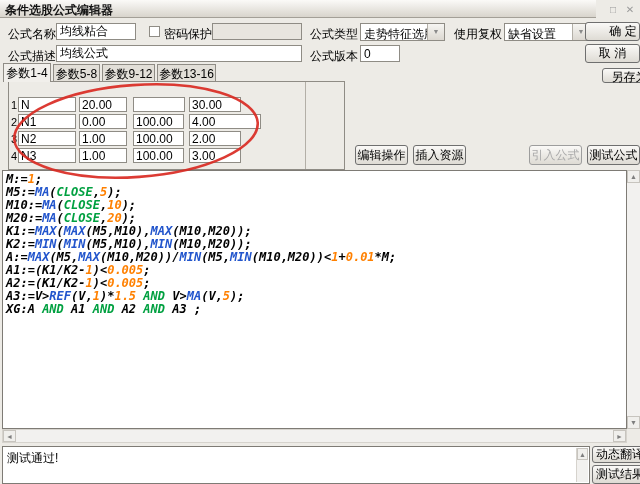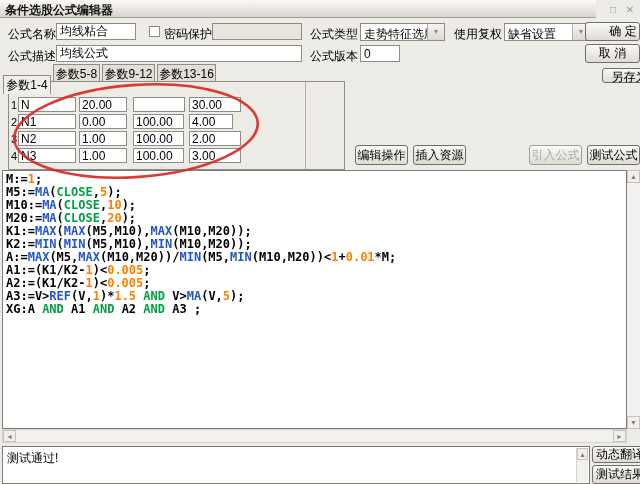--- a/index.html
+++ b/index.html
@@ -28,33 +28,33 @@
     background:linear-gradient(#F6F5F2,#DCD8D1);border-left:1px solid #B3AFA7;
     color:#8a8a8a;font-size:7px;line-height:16px;text-align:center;}
   .chk{width:11px;height:11px;border:1px solid #8F8C85;background:#fff;}
   
   .btn{border:1px solid #6F6F6F;border-radius:3px;text-align:center;
     background:linear-gradient(#FAF9F7,#DEDBD4);line-height:17px;white-space:nowrap;}
   .btn.disabled{color:#AAAAAA;border-color:#9D9D9D;}
   
   .tab{top:64px;height:17px;border:1px solid #8F8C85;border-bottom:none;
     background:#E2DFD8;text-align:center;padding-top:1px;}
-  .tab.active{top:63px;height:19px;background:#F1EFEB;z-index:3;margin-top:12px;}
+  .tab.active{top:63px;height:19px;background:#F1EFEB;z-index:3;}
   
   .parambox{left:8px;top:81px;width:337px;height:89px;border:1px solid #8F8C85;background:#EDEBE6;}
   .pdivider{left:296px;top:0;width:1px;height:87px;background:#B3AFA7;}
   .phead{top:16px;font-size:12px;}
   .pidx{width:7px;text-align:right;font-size:11px;}
   .pinp{height:15px;border:1px solid #8F8C85;background:#fff;
     font:12px "Liberation Sans","DejaVu Sans",sans-serif;padding:0 2px;}
   
   .codearea{left:2px;top:170px;width:625px;height:259px;background:#fff;
     border:1px solid #7E7B75;padding:2px 0 0 3px;overflow:hidden;
     font-family:"DejaVu Sans Mono","Liberation Mono",monospace;
-    font-weight:bold;font-size:12px;line-height:13px;white-space:pre;}
+    font-weight:bold;font-size:12px;line-height:13px;white-space:pre;font-style:italic;}
   .code-line{height:13px;}
   .tok-k{color:#000000}
   .tok-f{color:#2255CC}
   .tok-g{color:#00A040}
   .tok-n{color:#FF8000}
   
   .scrolltrack{background:#F2F1EF;}
   .sbtn{background:#F0EFEC;border:1px solid #C7C4BE;color:#7E7E7E;
     font-size:7px;text-align:center;line-height:11px;}
   
@@ -110,21 +110,21 @@
   <span class="abs pidx" style="left:1px;top:17px;">1</span>
   <input class="abs pinp" style="left: 9px; top: 15px; width: 58px;" value="N">
   <input class="abs pinp" style="left: 70px; top: 15px; width: 48px;" value="20.00">
   <input class="abs pinp" style="left: 124px; top: 15px; width: 51px; padding-left: 48px;" value="60.00">
   <input class="abs pinp" style="left: 180px; top: 15px; width: 52px;" value="30.00">
 
   <span class="abs pidx" style="left:1px;top:34px;">2</span>
   <input class="abs pinp" style="left: 9px; top: 32px; width: 58px;" value="N1">
   <input class="abs pinp" style="left: 70px; top: 32px; width: 48px;" value="0.00">
   <input class="abs pinp" style="left: 124px; top: 32px; width: 51px;" value="100.00">
-  <input class="abs pinp" style="left: 180px; top: 32px; width: 44px;" value="4.00">
+  <input class="abs pinp" style="left: 180px; top: 32px; width: 72px;" value="4.00">
 
   <span class="abs pidx" style="left:1px;top:51px;">3</span>
   <input class="abs pinp" style="left: 9px; top: 49px; width: 58px;" value="N2">
   <input class="abs pinp" style="left: 70px; top: 49px; width: 48px;" value="1.00">
   <input class="abs pinp" style="left: 124px; top: 49px; width: 51px;" value="100.00">
   <input class="abs pinp" style="left: 180px; top: 49px; width: 52px;" value="2.00">
 
   <span class="abs pidx" style="left:1px;top:68px;">4</span>
   <input class="abs pinp" style="left: 9px; top: 66px; width: 58px;" value="N3">
   <input class="abs pinp" style="left: 70px; top: 66px; width: 48px;" value="1.00">

